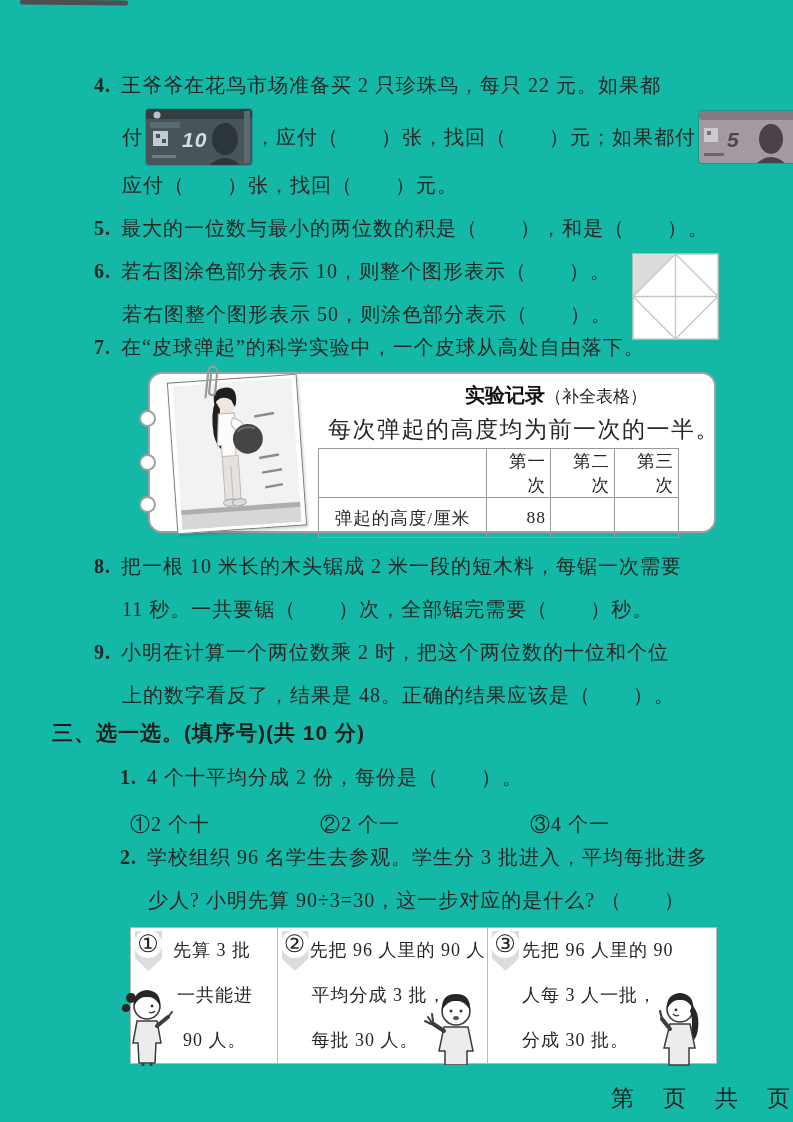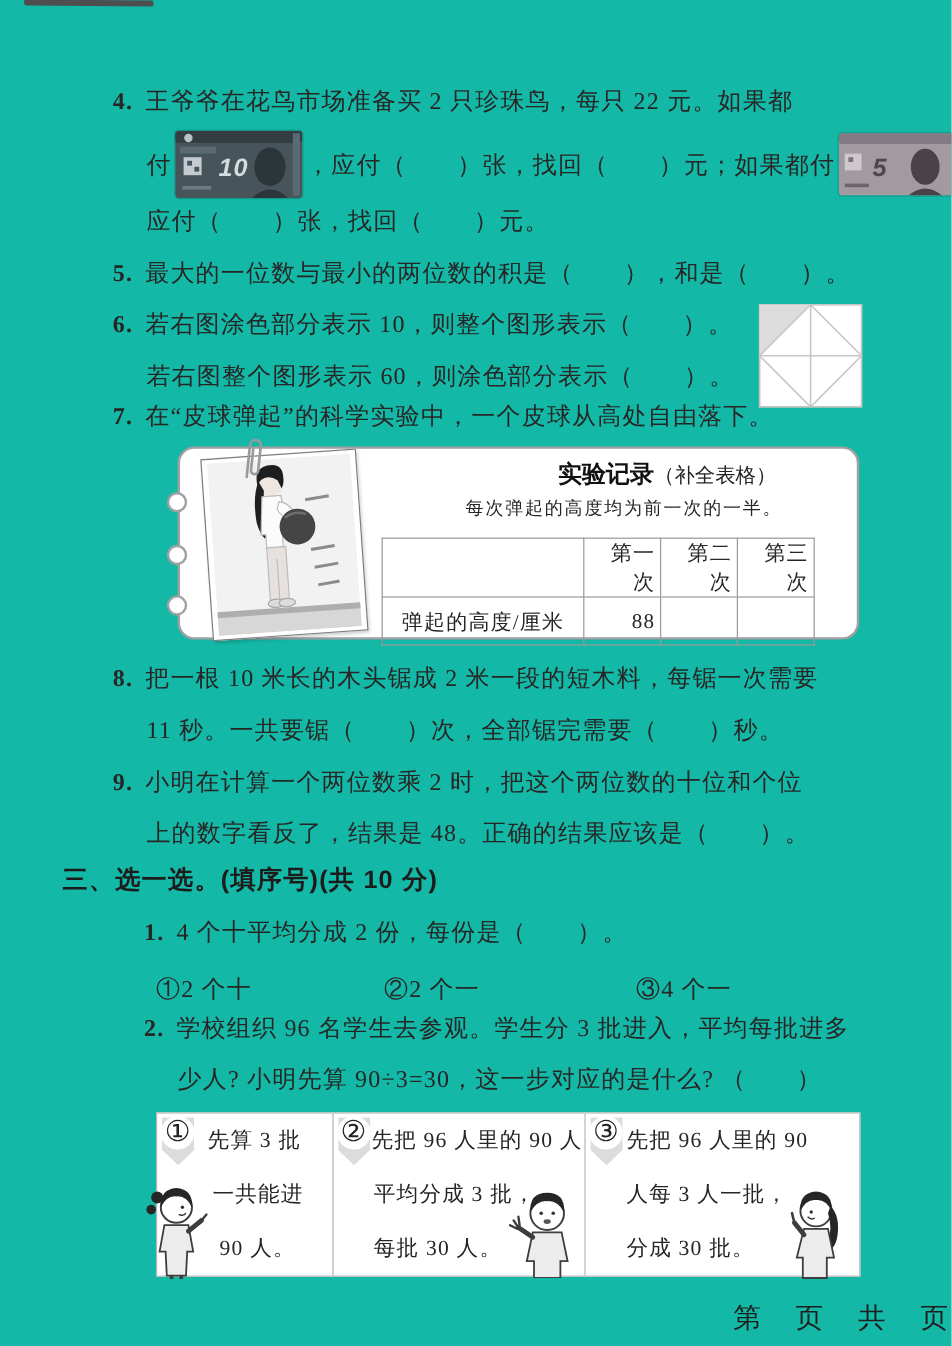--- a/index.html
+++ b/index.html
@@ -30,21 +30,21 @@
     border:2px solid #a0a0a0; border-radius:14px; background:#fff; }
   .notch { position:absolute; width:17px; height:17px; border-radius:50%; background:#fff; border:2px solid #a0a0a0; left:-11px; }
   .notch.n1{ top:36px; } .notch.n2{ top:80px; } .notch.n3{ top:122px; }
   .photo { position:absolute; left:22px; top:4px; width:130px; height:152px; background:#fff;
     border:1.5px solid #7d7d7d; padding:3px; transform:rotate(-4deg); box-shadow:1px 2px 3px rgba(0,0,0,.18); }
   .photo svg { display:block; width:100%; height:100%; }
   .clip { position:absolute; left:50px; top:-12px; transform:rotate(6deg); z-index:3; }
   .exp-title { position:absolute; left:250px; top:8px; width:312px; text-align:center; white-space:nowrap; }
   .exp-title .t-bold { font-family:Liberation Sans, sans-serif; font-weight:700; font-size:20px; color:#111; }
   .exp-title .t-paren { font-size:17px; color:#222; }
-  .exp-sub { position:absolute; left:178px; top:40px; width:384px; text-align:center; font-size:15px; letter-spacing:1.5px; white-space:nowrap; }
+  .exp-sub { position:absolute; left:178px; top:40px; width:384px; text-align:center; font-size:23px; letter-spacing:1.5px; white-space:nowrap; }
   .exp-table { position:absolute; left:168px; top:74px; border-collapse:collapse; }
   .exp-table td { border:1.5px solid #9a9a9a; height:40px; text-align:center; font-size:17.5px; letter-spacing:1px; padding:0 4px; }
   .exp-table td.c0 { width:168px; }
   .exp-table td.cn { width:64px;text-align:right; }
 
   
   .heading { position:absolute; left:52px; top:719px; font-family:"Liberation Sans","DejaVu Sans",sans-serif; font-weight:700; font-size:21px; letter-spacing:1px; color:#1c1c1c;text-align:center; }
 
   .opt { position:absolute; top:798px; font-size:20px; letter-spacing:1px;margin-top:13px; }
 
@@ -103,21 +103,21 @@
   </div>
   <div class="line indent" style="top:170px">应付（　　）张，找回（　　）元。</div>
 
   <div class="line numbered" style="top:213px">
     <span class="qnum">5.</span><span>最大的一位数与最小的两位数的积是（　　），和是（　　）。</span>
   </div>
 
   <div class="line numbered" style="top:256px">
     <span class="qnum">6.</span><span>若右图涂色部分表示 10，则整个图形表示（　　）。</span>
   </div>
-  <div class="line indent" style="top:299px">若右图整个图形表示 60，则涂色部分表示（　　）。</div>
+  <div class="line indent" style="top:299px">若右图整个图形表示 50，则涂色部分表示（　　）。</div>
 
   <svg class="sq-diagram" width="87" height="87" viewBox="0 0 87 87">
     <rect x="1" y="1" width="85" height="85" fill="#ffffff" stroke="#c6c6c6" stroke-width="1.5"></rect>
     <polygon points="1,1 43.5,1 1,43.5" fill="#dcdcdc"></polygon>
     <polygon points="43.5,1 86,43.5 43.5,86 1,43.5" fill="none" stroke="#c6c6c6" stroke-width="1.3"></polygon>
     <line x1="1" y1="43.5" x2="86" y2="43.5" stroke="#c6c6c6" stroke-width="1.3"></line>
     <line x1="43.5" y1="1" x2="43.5" y2="86" stroke="#c6c6c6" stroke-width="1.3"></line>
   </svg>
 
   <div class="line numbered" style="top:332px">

